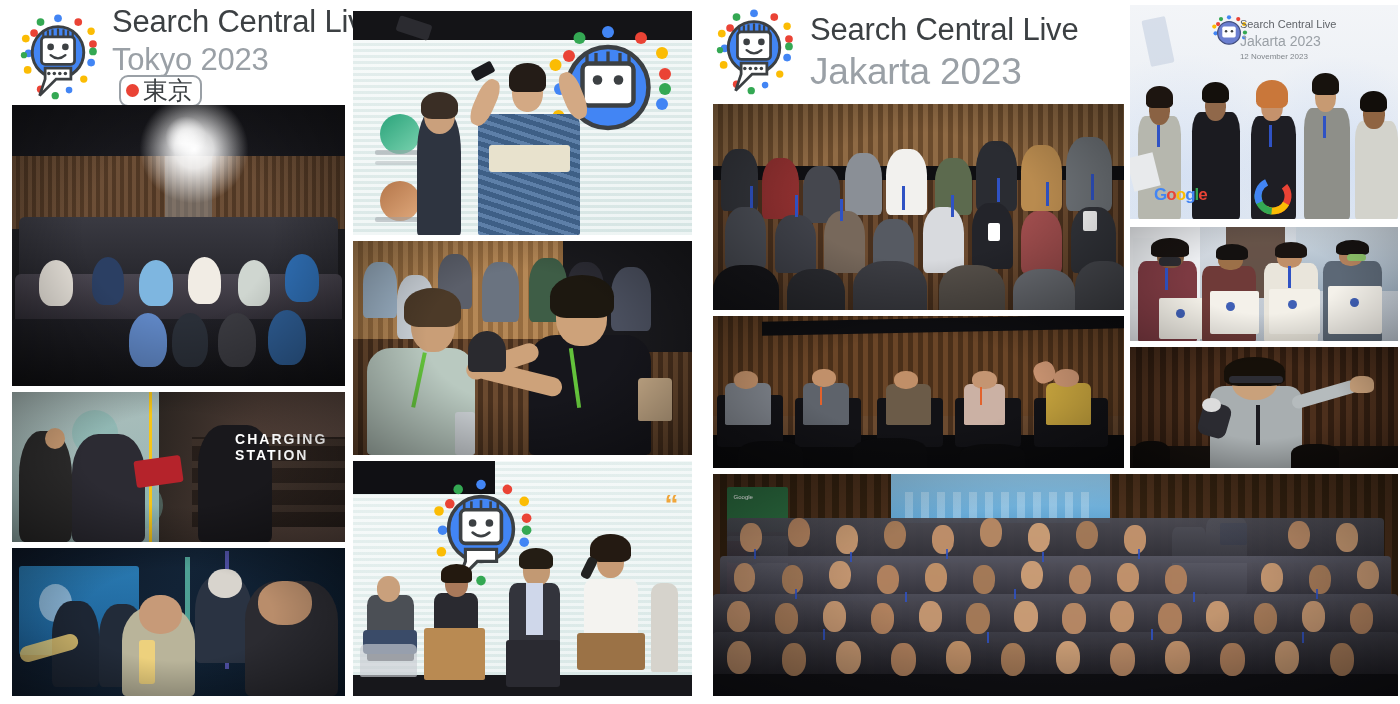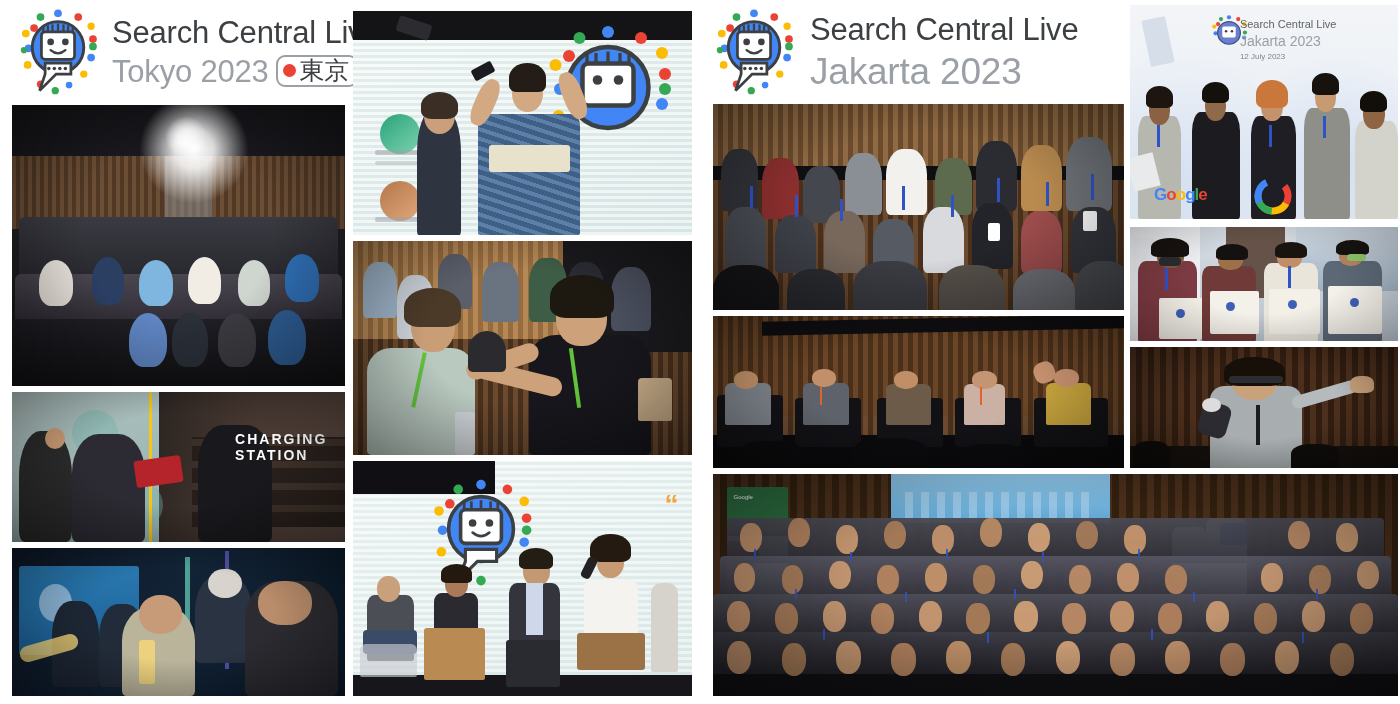--- a/index.html
+++ b/index.html
@@ -4,21 +4,21 @@
 <style>
   html,body{margin:0;padding:0;background:#ffffff;}
   body{width:1400px;height:704px;overflow:hidden;font-family:"Liberation Sans",sans-serif;}
   .canvas{position:relative;width:1400px;height:704px;background:#fff;}
 
   
   .lockup{position:absolute;display:flex;align-items:center;}
   .logo-mark{position:relative;flex:0 0 auto;}
   .logo-text{display:flex;flex-direction:column;line-height:1;}
   .lt-top{color:#3c4043;font-weight:500;letter-spacing:-0.2px;}
-  .lt-bot{color:#9aa0a6;font-weight:400;letter-spacing:-0.2px;display:flex;align-items:flex-end;}
+  .lt-bot{color:#9aa0a6;font-weight:400;letter-spacing:-0.2px;display:flex;align-items:flex-start;flex-direction:column;}
   .jp-badge{display:inline-flex;align-items:center;border:2px solid #9aa0a6;border-radius:9px;
             padding:1px 7px 2px 5px;margin-left:7px;color:#3c4043;font-weight:500;}
   .jp-dot{width:13px;height:13px;border-radius:50%;background:#ea4335;display:inline-block;margin-right:4px;}
 
   
   .tile{position:absolute;overflow:hidden;background:#1b1b1b;}
   .tile .ph{position:absolute;inset:0;}
   .cap{position:absolute;color:#fff;font-weight:700;letter-spacing:2px;}
 
   
@@ -489,21 +489,21 @@
             <circle cx="31" cy="12" r="5"></circle>
             <circle cx="88" cy="44" r="5"></circle>
           </g>
         <circle cx="50" cy="45" r="27" fill="#6b7fd0" stroke="#45507f" stroke-width="3"></circle>
         <rect x="34" y="30" width="32" height="26" rx="4" fill="#fff"></rect>
         <circle cx="43" cy="41" r="3" fill="#3c4043"></circle>
           <circle cx="57" cy="41" r="3" fill="#3c4043"></circle>
       </svg>
       <div class="ph-title" style="left:41%;top:6%;font-size:11px;">Search Central Live</div>
       <div class="ph-sub" style="left:41%;top:13%;font-size:14px;">Jakarta 2023</div>
-      <div class="ph-date" style="left:41%;top:22%;font-size:8px;">12 July 2023</div>
+      <div class="ph-date" style="left:41%;top:22%;font-size:8px;">12 November 2023</div>
 
       <div style="position:absolute;left:3%;top:52%;width:16%;height:48%;background:#b6b7ae;border-radius:18% 18% 4% 4%;"></div>
       <div style="position:absolute;left:7%;top:42%;width:8%;height:14%;background:#8a6243;border-radius:46%;"></div>
       <div style="position:absolute;left:6%;top:38%;width:10%;height:10%;background:#1d1510;border-radius:50% 50% 22% 22%;"></div>
       <div class="lanyard" style="left:10%;top:56%;width:3px;height:22px;"></div>
 
       <div style="position:absolute;left:23%;top:50%;width:18%;height:50%;background:#1b1b20;border-radius:18% 18% 4% 4%;"></div>
       <div style="position:absolute;left:28%;top:40%;width:8%;height:14%;background:#90684a;border-radius:46%;"></div>
       <div style="position:absolute;left:27%;top:36%;width:10%;height:10%;background:#14100c;border-radius:50% 50% 22% 22%;"></div>
 

